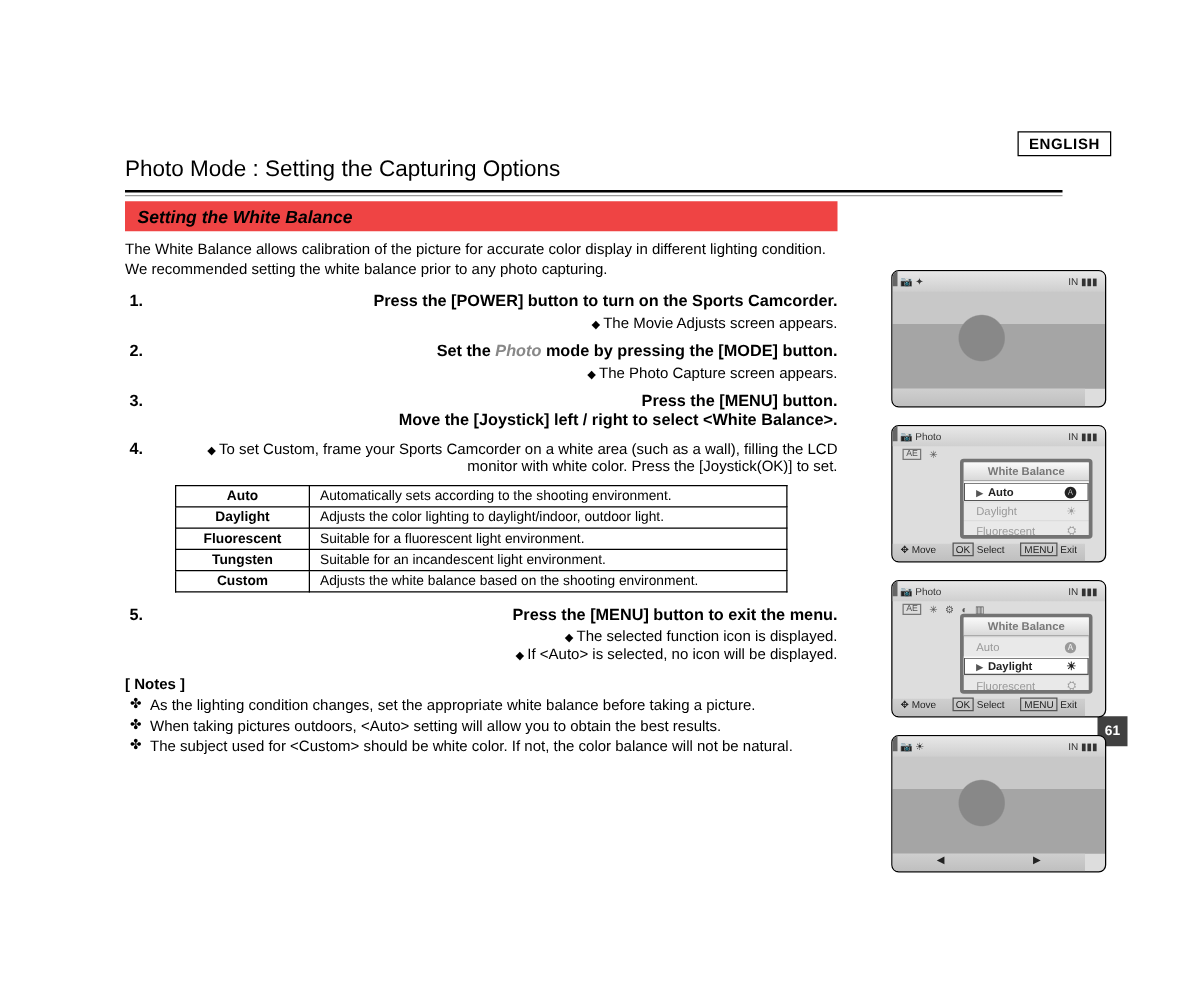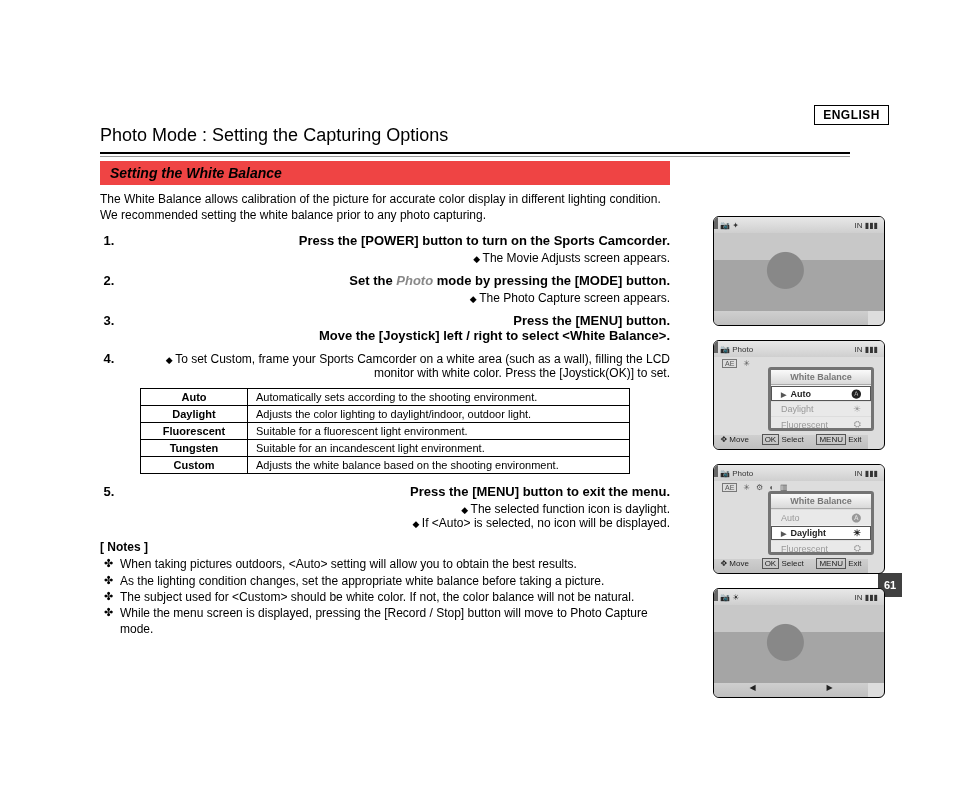--- a/index.html
+++ b/index.html
@@ -278,32 +278,31 @@
             <td class="label">Custom</td>
             <td>Adjusts the white balance based on the shooting environment.</td>
           </tr>
     </tbody>
       </table>
 
     <ol class="steps" start="5">
       <li>
         <span>Press the [MENU] button to exit the menu.</span>
         <ul class="sub">
-          <li>The selected function icon is daylight.</li>
+          <li>The selected function icon is displayed.</li>
           <li>If &lt;Auto&gt; is selected, no icon will be displayed.</li>
         </ul>
       </li>
     </ol>
 
     <div class="notes-head">[ Notes ]</div>
     <ul class="notes">
+      <li>As the lighting condition changes, set the appropriate white balance before taking a picture.</li>
       <li>When taking pictures outdoors, &lt;Auto&gt; setting will allow you to obtain the best results.</li>
-      <li>As the lighting condition changes, set the appropriate white balance before taking a picture.</li>
       <li>The subject used for &lt;Custom&gt; should be white color. If not, the color balance will not be natural.</li>
-      <li>While the menu screen is displayed, pressing the [Record / Stop] button will move to Photo Capture mode.</li>
     </ul>
   </div>
 
   <div class="screens">
 
     <div class="screen">
       <div class="num-badge">2</div>
       <div class="lcd-top">
         <span>📷 ✦</span>
         <span><span>IN</span> ▮▮▮</span>

